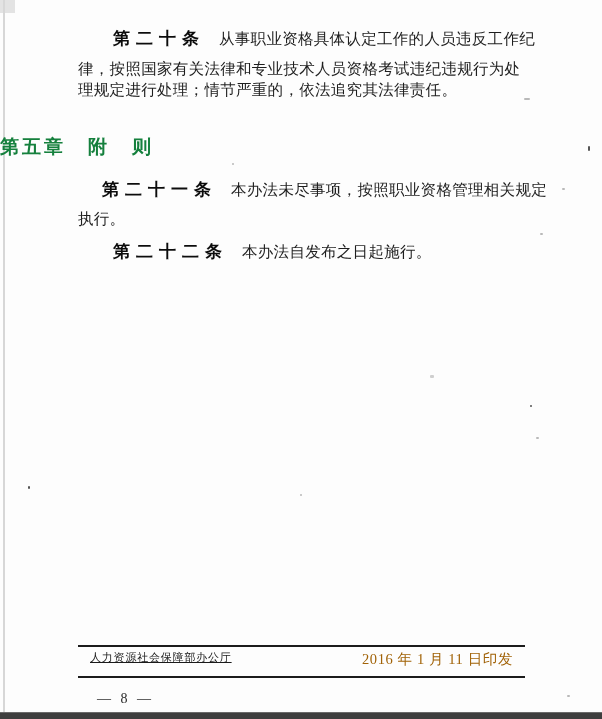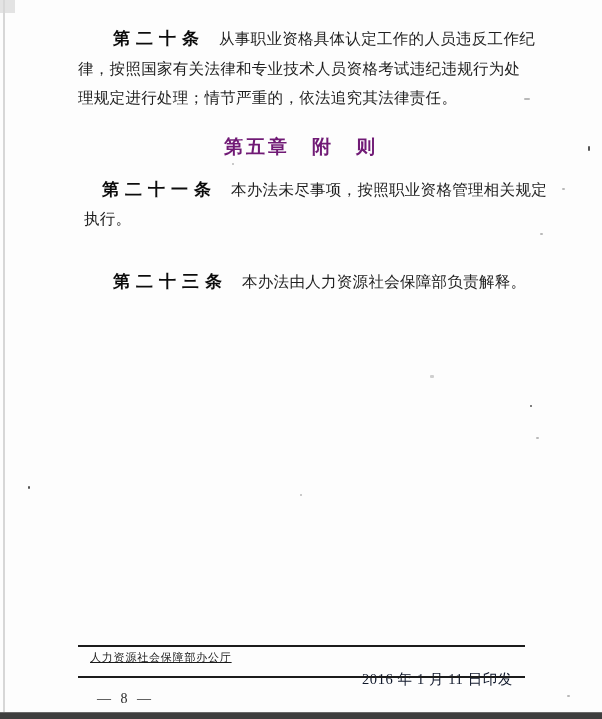--- a/index.html
+++ b/index.html
@@ -57,50 +57,49 @@
     font-family: "Liberation Sans", "DejaVu Sans", sans-serif;
     font-weight: bold;
     font-size: 17px;
     letter-spacing: 6px;
     color: #0c0c0c;
     margin-right: 14px;
   }
   .chapter-heading {
     position: absolute;
     left: 0; right: 0;
-    text-align: center;
     font-family: Liberation Serif, serif;
     font-weight: bold;
     font-size: 19px;
     letter-spacing: 3px;
-    color: #701a75;
+    color: #15803d;
   }
   
   .footer-rule {
     position: absolute;
     left: 78px;
     width: 447px;
     height: 2px;
     background: #1c1c1c;
   }
   .footer-issuer {
     position: absolute;
     left: 90px; top: 650px;
     font-size: 11px;
     letter-spacing: 0.8px;
     color: #1a1a1a;
     white-space: nowrap;
     text-decoration: underline;
   }
   .footer-date {
     position: absolute;
-    right: 89px; top: 670px;
+    right: 89px; top: 650px;
     font-size: 14.5px;
     letter-spacing: 0.6px;
-    color: #0f172a;
+    color: #a16207;
     white-space: nowrap;
   }
   .page-number {
     position: absolute;
     left: 97px; top: 691px;
     font-size: 14px;
     letter-spacing: 3px;
     color: #2a2a2a;
     white-space: nowrap;
   }
@@ -110,33 +109,33 @@
 
 <div class="page">
 
   <div class="corner-patch"></div>
   <div class="left-scan-line"></div>
 
   <div class="tline" style="left:113px; top:29px;">
     <span class="term">第二十条</span><span>从事职业资格具体认定工作的人员违反工作纪</span>
   </div>
   <div class="tline" style="left:78px; top:59px;text-align:right;">律，按照国家有关法律和专业技术人员资格考试违纪违规行为处</div>
-  <div class="tline" style="left:78px; top:88px;">理规定进行处理；情节严重的，依法追究其法律责任。</div>
+  <div class="tline" style="left:78px; top:80px;">理规定进行处理；情节严重的，依法追究其法律责任。</div>
 
   <div class="chapter-heading" style="top:134px;">第五章　附　则</div>
 
   <div class="tline" style="left:102px; top:180px;">
     <span class="term">第二十一条</span><span>本办法未尽事项，按照职业资格管理相关规定</span>
   </div>
-  <div class="tline" style="left:84px; top:209px;">执行。</div>
+  <div class="tline" style="left:78px; top:209px;">执行。</div>
 
+  <div class="tline" style="left:113px; top:242px;">
+    <span class="term">第二十二条</span><span>本办法自发布之日起施行。</span>
+  </div>
 
-  <div class="tline" style="left:113px; top:272px;">
-    <span class="term">第二十三条</span><span>本办法由人力资源社会保障部负责解释。</span>
-  </div>
 
   <div class="speck" style="left:524px; top:98px; width:6px;"></div>
   <div class="speck dark" style="left:588px; top:146px; width:2px; height:5px;"></div>
   <div class="speck" style="left:562px; top:188px;"></div>
   <div class="speck" style="left:540px; top:233px;"></div>
   <div class="speck" style="left:232px; top:163px; width:2px;"></div>
   <div class="speck" style="left:430px; top:375px; width:4px; height:3px; background:#cfcfcf;"></div>
   <div class="speck dark" style="left:530px; top:405px; width:2px; height:2px;"></div>
   <div class="speck dark" style="left:28px; top:486px; width:2px; height:3px;"></div>
   <div class="speck" style="left:300px; top:494px; width:2px;"></div>

